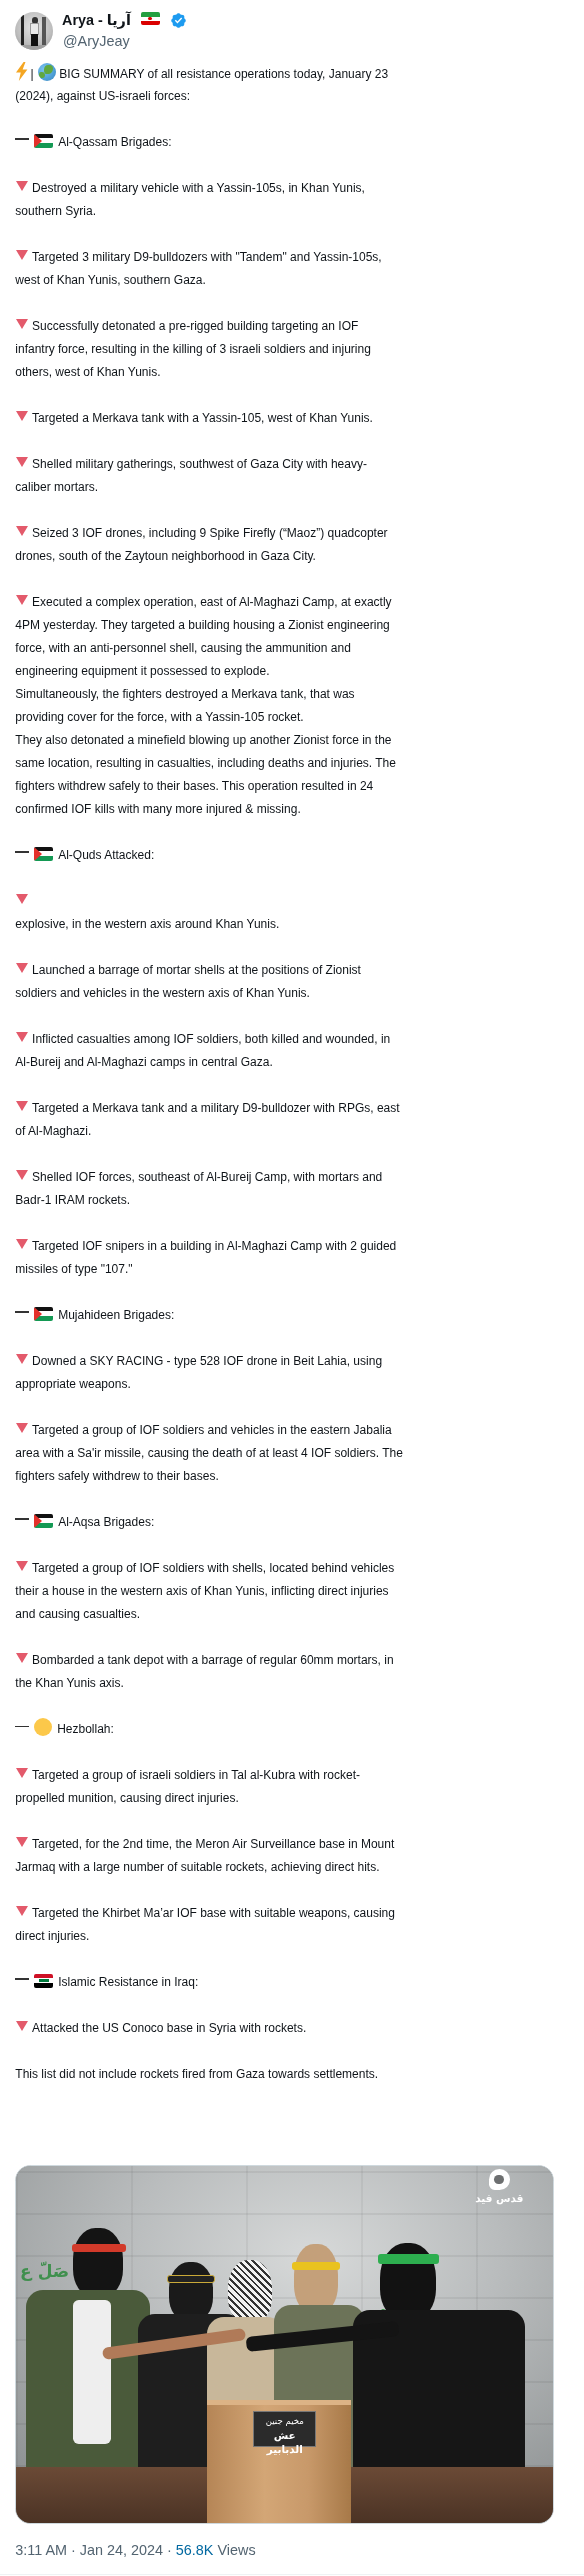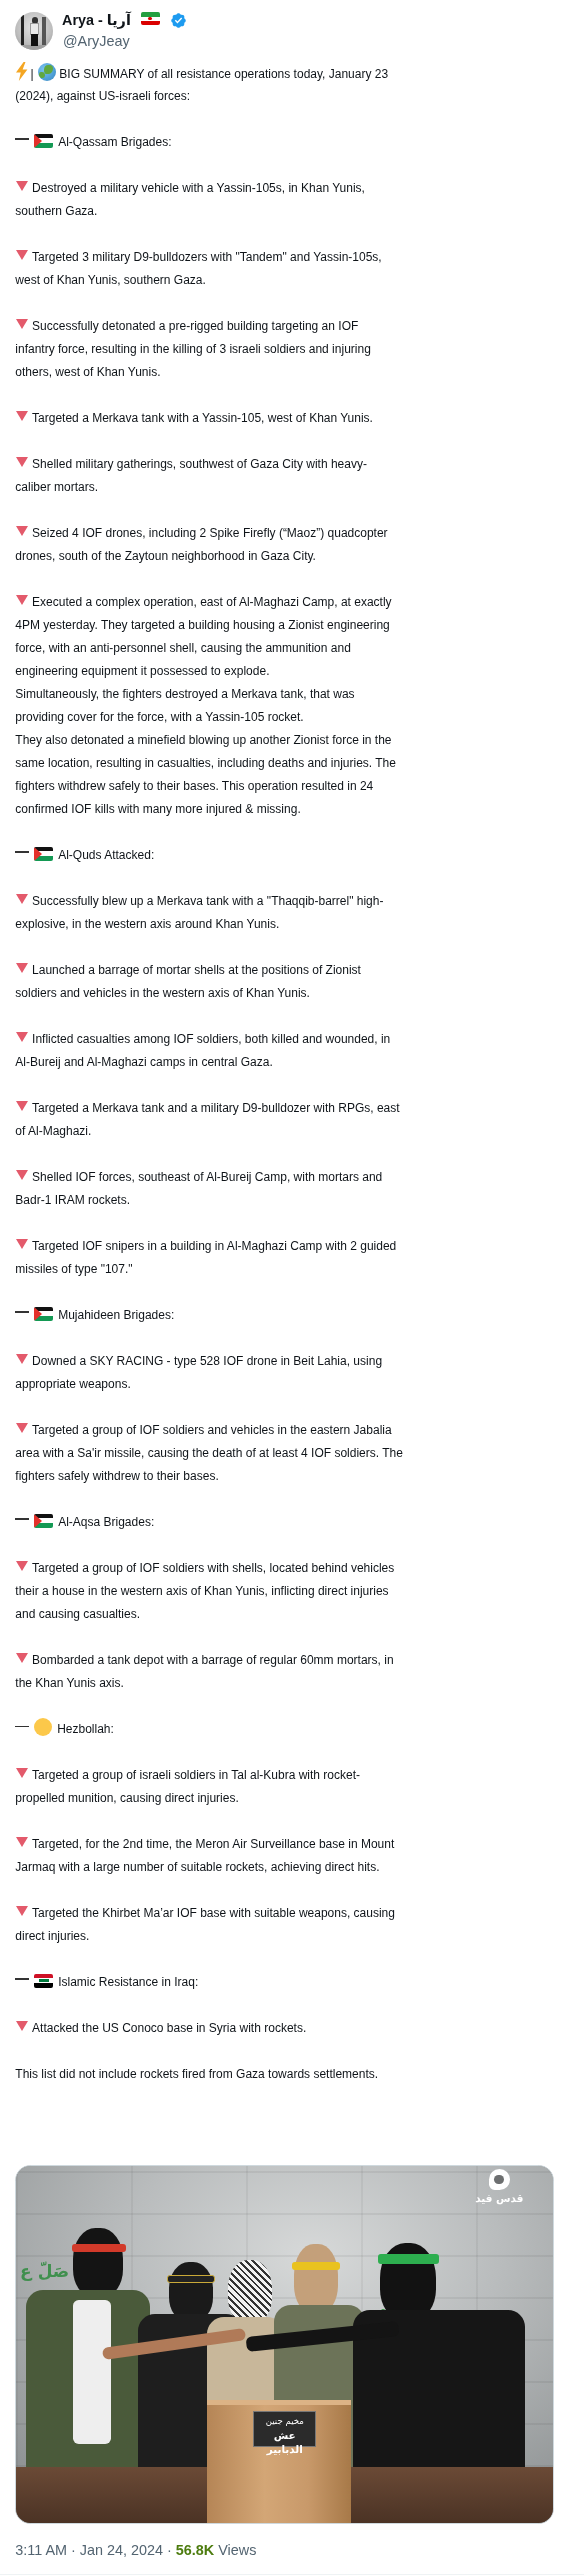--- a/index.html
+++ b/index.html
@@ -69,21 +69,21 @@
   .podium { position: absolute; left: 191px; top: 234px; width: 144px; height: 124px;
     background: linear-gradient(90deg, #b58556 0%, #d3a676 40%, #c8996a 70%, #a77948 100%); border-top: 5.7px solid #dcb386; }
   .plaque { position: absolute; left: 46px; top: 5.7px; width: 63px; height: 36px; background: #2b2b2b; border: 1.9px solid #777;
     color: #fff; text-align: center; font-size: 8.6px; line-height: 14.4px; font-family: "DejaVu Sans", sans-serif; padding-top: 1.9px; }
   .plaque .big { font-size: 10.5px; font-weight: 700; }
 
   .arm { position: absolute; height: 11.5px; border-radius: 5.7px; }
 
   
   .footer { position: absolute; left: 15.3px; top: 2540px; font-size: 14.4px; color: #536471; white-space: nowrap; height: 21px; line-height: 21px; }
-  .footer .views-count { color: #4d7c0f; font-weight: 700; }
+  .footer .views-count { color: #0369a1; font-weight: 400; }
   .divider { position: absolute; left: 0; top: 2574px; width: 585px; height: 1px; background: #eff3f4; }
 </style>
 </head>
 <body>
 
 <div class="header">
   <div class="avatar">
     <div class="door"></div>
       <div class="door2"></div>
     <div class="floor"></div>
@@ -117,59 +117,59 @@
     </span>
     <span class="line">(2024), against US-israeli forces:</span>
   </div>
 
   <div id="sections">
       <div class="para">
         <span class="heading-line"><span class="dash"></span><span class="flag"><div class="band" style="background:#111"></div><div class="band" style="background:#fff"></div><div class="band" style="background:#149954"></div><span class="tri-l"></span></span><span>Al-Qassam Brigades:</span></span>
       </div>
       <div class="para">
         <span class="line"><span class="tri"></span><span>Destroyed a military vehicle with a Yassin-105s, in Khan Yunis,</span></span>
-        <span class="line"><span>southern Gaza.</span></span>
+        <span class="line"><span>southern Syria.</span></span>
       </div>
       <div class="para">
         <span class="line"><span class="tri"></span><span>Targeted 3 military D9-bulldozers with "Tandem" and Yassin-105s,</span></span>
         <span class="line"><span>west of Khan Yunis, southern Gaza.</span></span>
       </div>
       <div class="para">
         <span class="line"><span class="tri"></span><span>Successfully detonated a pre-rigged building targeting an IOF</span></span>
         <span class="line"><span>infantry force, resulting in the killing of 3 israeli soldiers and injuring</span></span>
         <span class="line"><span>others, west of Khan Yunis.</span></span>
       </div>
       <div class="para">
         <span class="line"><span class="tri"></span><span>Targeted a Merkava tank with a Yassin-105, west of Khan Yunis.</span></span>
       </div>
       <div class="para">
         <span class="line"><span class="tri"></span><span>Shelled military gatherings, southwest of Gaza City with heavy-</span></span>
         <span class="line"><span>caliber mortars.</span></span>
       </div>
       <div class="para">
-        <span class="line"><span class="tri"></span><span>Seized 4 IOF drones, including 2 Spike Firefly (“Maoz”) quadcopter</span></span>
+        <span class="line"><span class="tri"></span><span>Seized 3 IOF drones, including 9 Spike Firefly (“Maoz”) quadcopter</span></span>
         <span class="line"><span>drones, south of the Zaytoun neighborhood in Gaza City.</span></span>
       </div>
       <div class="para">
         <span class="line"><span class="tri"></span><span>Executed a complex operation, east of Al-Maghazi Camp, at exactly</span></span>
         <span class="line"><span>4PM yesterday. They targeted a building housing a Zionist engineering</span></span>
         <span class="line"><span>force, with an anti-personnel shell, causing the ammunition and</span></span>
         <span class="line"><span>engineering equipment it possessed to explode.</span></span>
         <span class="line"><span>Simultaneously, the fighters destroyed a Merkava tank, that was</span></span>
         <span class="line"><span>providing cover for the force, with a Yassin-105 rocket.</span></span>
         <span class="line"><span>They also detonated a minefield blowing up another Zionist force in the</span></span>
         <span class="line"><span>same location, resulting in casualties, including deaths and injuries. The</span></span>
         <span class="line"><span>fighters withdrew safely to their bases. This operation resulted in 24</span></span>
         <span class="line"><span>confirmed IOF kills with many more injured &amp; missing.</span></span>
       </div>
       <div class="para">
         <span class="heading-line"><span class="dash"></span><span class="flag"><div class="band" style="background:#111"></div><div class="band" style="background:#fff"></div><div class="band" style="background:#149954"></div><span class="tri-l"></span></span><span>Al-Quds Attacked:</span></span>
       </div>
       <div class="para">
-        <span class="line"><span class="tri"></span><span>Successfully blew up a Merkava tank with a "Thaqqib-barrel" high-</span></span>
+        <span class="line"><span class="tri"></span></span>
         <span class="line"><span>explosive, in the western axis around Khan Yunis.</span></span>
       </div>
       <div class="para">
         <span class="line"><span class="tri"></span><span>Launched a barrage of mortar shells at the positions of Zionist</span></span>
         <span class="line"><span>soldiers and vehicles in the western axis of Khan Yunis.</span></span>
       </div>
       <div class="para">
         <span class="line"><span class="tri"></span><span>Inflicted casualties among IOF soldiers, both killed and wounded, in</span></span>
         <span class="line"><span>Al-Bureij and Al-Maghazi camps in central Gaza.</span></span>
       </div>

